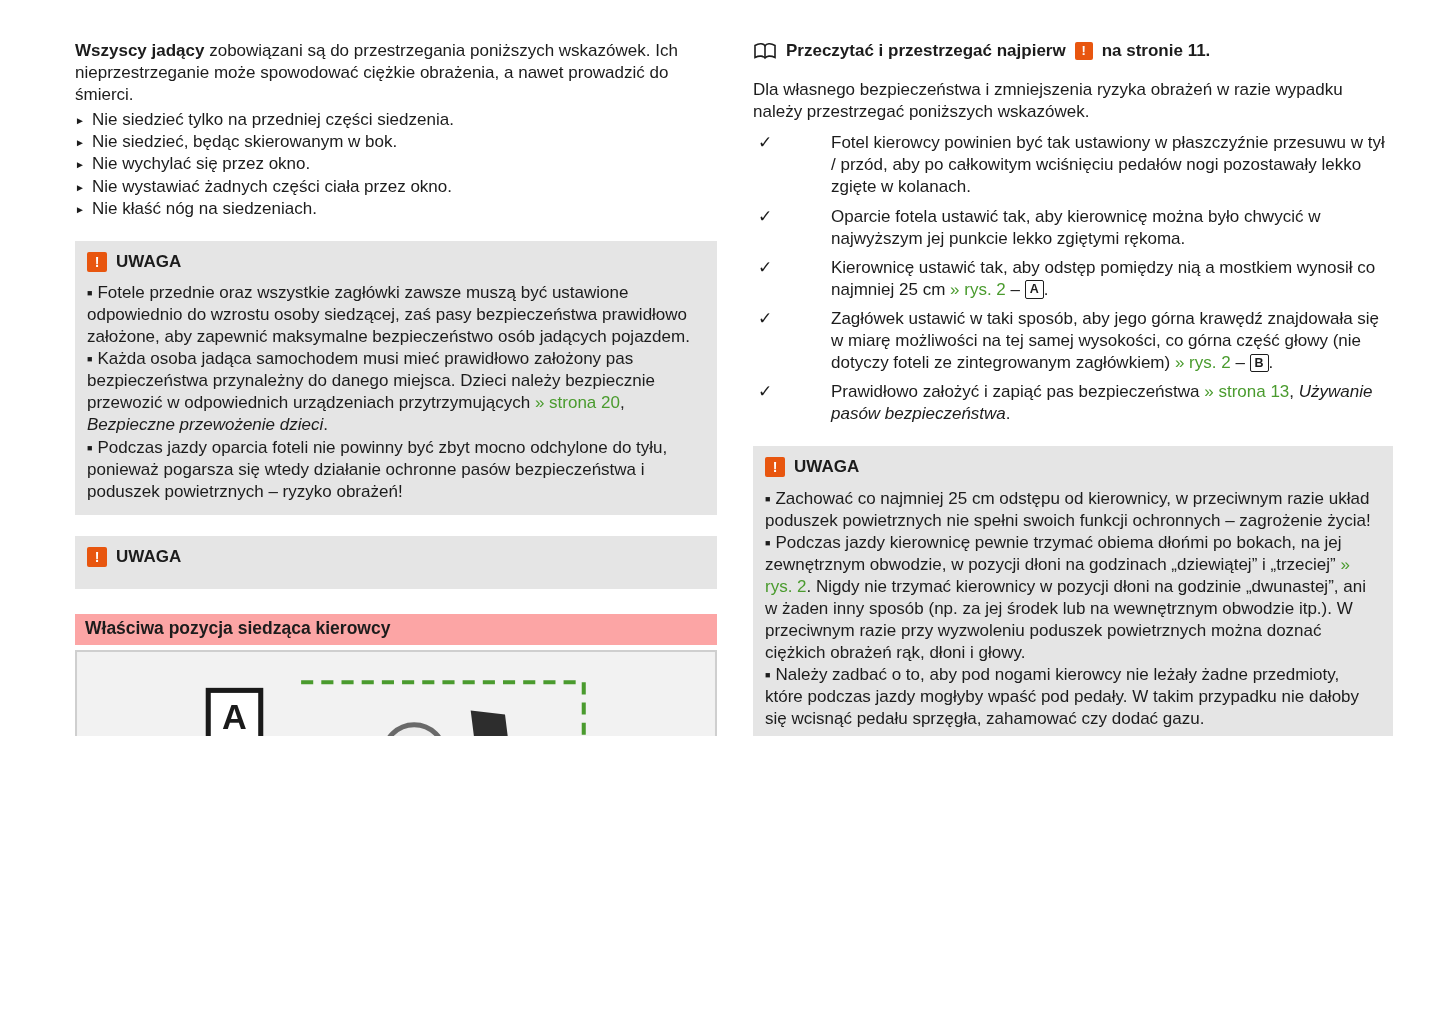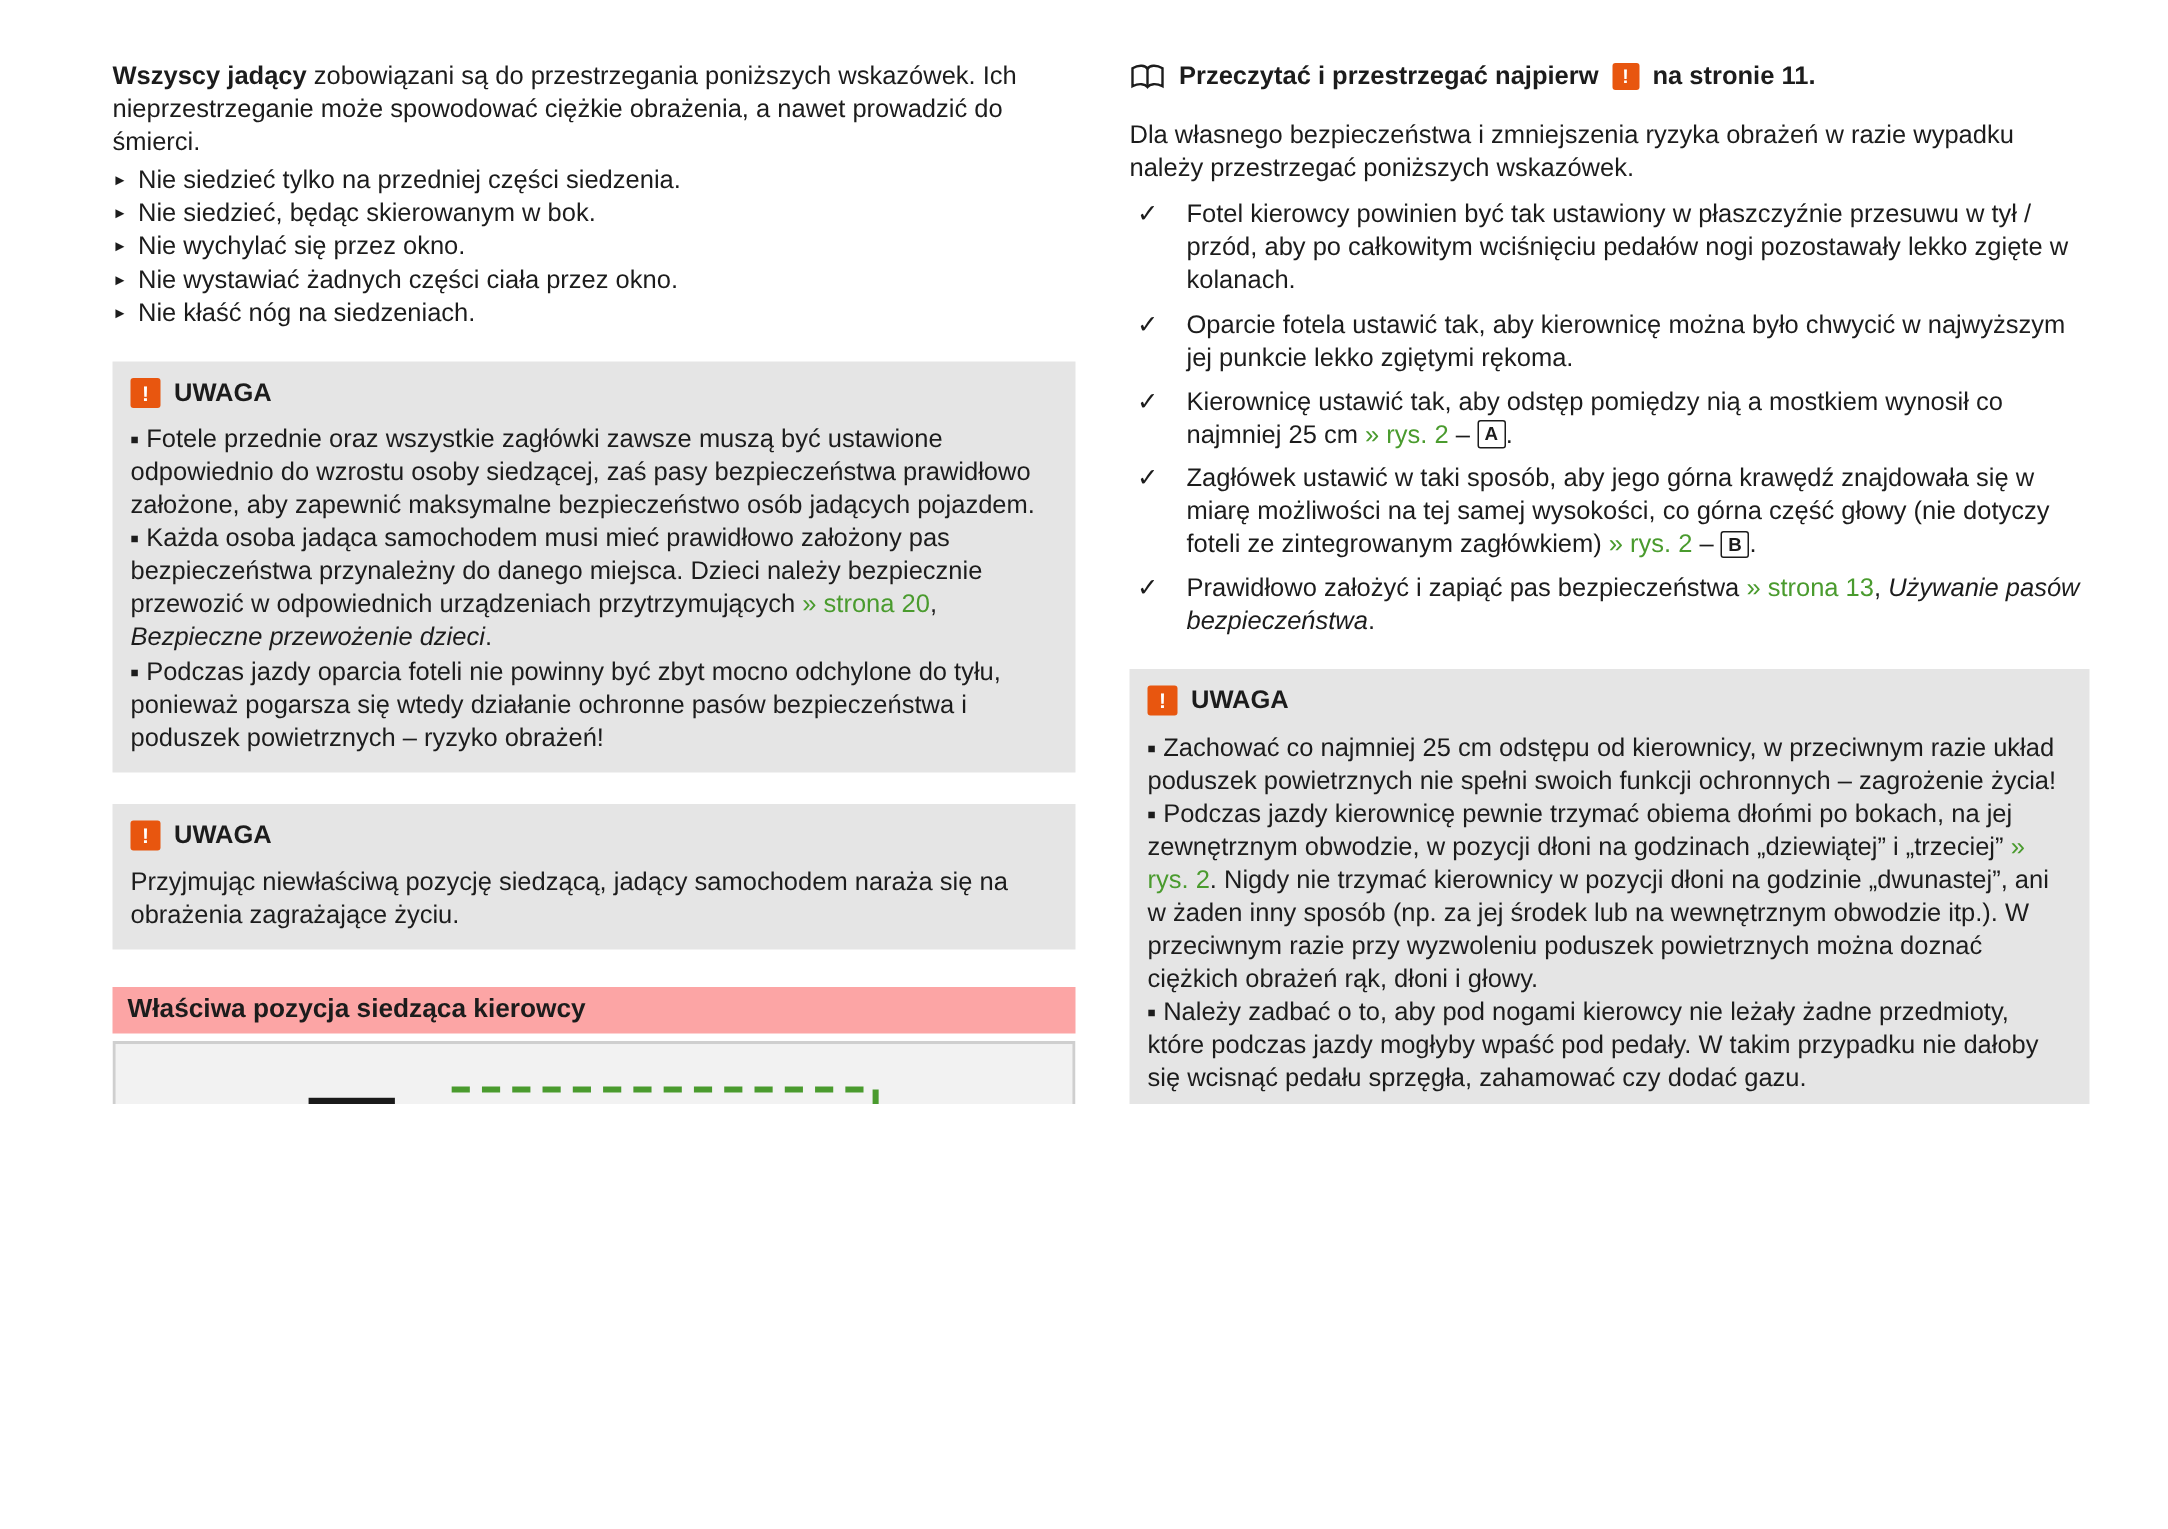--- a/index.html
+++ b/index.html
@@ -33,21 +33,21 @@
   .fig-caption { margin-top: 25px; }
   .cap-label { margin-right: 14px; }
   .cap-text { font-weight: bold; }
 
   .read-first { display: flex; align-items: center; gap: 9px; font-weight: bold; }
   .book-icon svg { display: block; }
   .intro2 { margin-top: 17px; }
   .check-list { margin-top: 9px; }
   .check-item { display: flex; margin-top: 7px; }
   .check-mark { flex: 0 0 38px; padding-left: 5px; }
-  .check-text { flex: 1; min-width: 0; }
+  .check-text { flex: 1; min-width: 0; margin-left: 40px; }
 
   .kbox { display: inline-block; border: 1.5px solid #1c1c1c; border-radius: 2px; background: #fff; font-weight: bold; font-size: 12.5px; line-height: 1; padding: 2px 4px; vertical-align: 1.5px; }
 
   .footer { position: absolute; left: 0; top: 952px; width: 1445px; height: 40px; }
   .footer-inner { position: absolute; right: 48px; top: 0; display: flex; align-items: center; gap: 28px; }
   .footer-section { font-weight: bold; }
   .footer-page { font-weight: bold; font-size: 20px; }
 </style>
 </head>
 <body>
@@ -89,21 +89,20 @@
       <p class="wpar"><span class="sq">■</span><span>Fotele przednie oraz wszystkie zagłówki zawsze muszą być ustawione odpowiednio do wzrostu osoby siedzącej, zaś pasy bezpieczeństwa prawidłowo założone, aby zapewnić maksymalne bezpieczeństwo osób jadących pojazdem.</span></p>
       <p class="wpar"><span class="sq">■</span><span>Każda osoba jadąca samochodem musi mieć prawidłowo założony pas bezpieczeństwa przynależny do danego miejsca. Dzieci należy bezpiecznie przewozić w odpowiednich urządzeniach przytrzymujących </span><a class="green">» strona 20</a><span>, </span><em>Bezpieczne przewożenie dzieci</em><span>.</span></p>
       <p class="wpar"><span class="sq">■</span><span>Podczas jazdy oparcia foteli nie powinny być zbyt mocno odchylone do tyłu, ponieważ pogarsza się wtedy działanie ochronne pasów bezpieczeństwa i poduszek powietrznych – ryzyko obrażeń!</span></p>
     </div>
 
     <div class="warning-box">
       <div class="warning-head">
         <span class="warn-icon">!</span>
         <span class="warning-title">UWAGA</span>
       </div>
-      <p class="wpar"><span>Przyjmując niewłaściwą pozycję siedzącą, jadący samochodem naraża się na obrażenia zagrażające życiu.</span></p>
     </div>
 
     <div class="section-bar">Właściwa pozycja siedząca kierowcy</div>
 
     <div class="figure">
       <div class="fig-panel">
         <svg viewBox="0 0 318 200" xmlns="http://www.w3.org/2000/svg">
           <rect x="0.5" y="0.5" width="317" height="199" fill="#f2f2f2" stroke="#cfcfcf"></rect>
           <line x1="112" y1="16" x2="252" y2="16" stroke="#4a9b2e" stroke-width="2" stroke-dasharray="6 4"></line>
           <line x1="252" y1="16" x2="252" y2="46" stroke="#4a9b2e" stroke-width="2" stroke-dasharray="6 4"></line>

